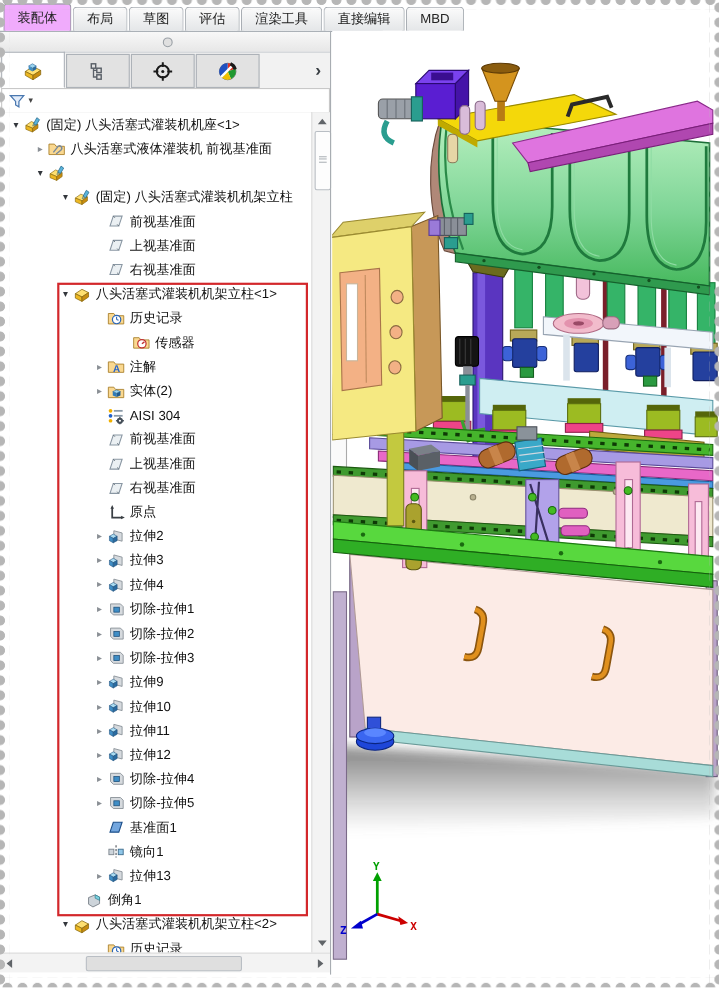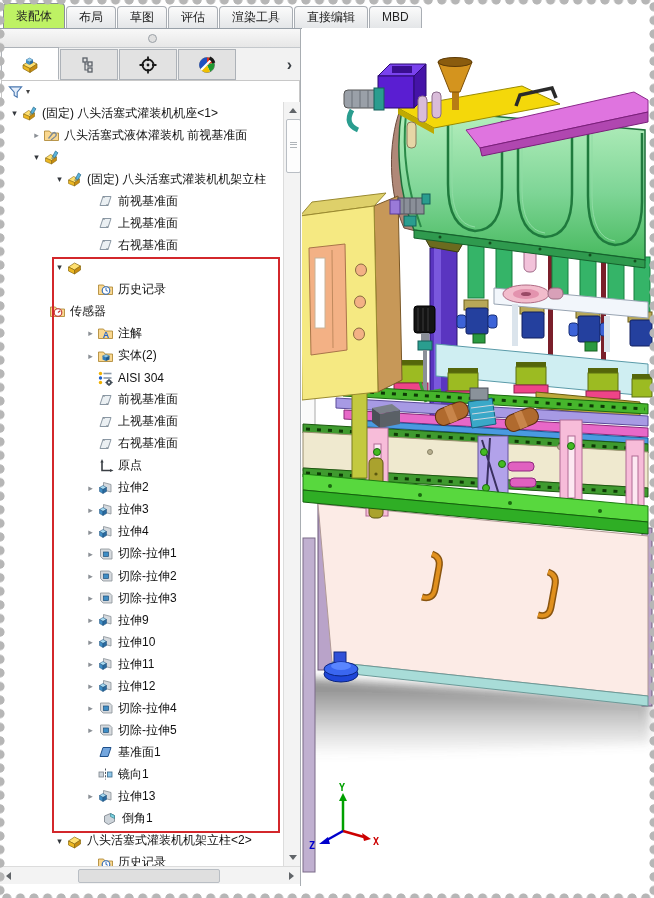--- a/index.html
+++ b/index.html
@@ -3,21 +3,21 @@
 <meta charset="utf-8">
 <style>
   html,body{margin:0;padding:0;background:#fff;}
   .stage{position:relative;width:654px;height:898px;background:#fff;overflow:hidden;
          font-family:"Liberation Sans","DejaVu Sans",sans-serif;}
   
   .tabbar{position:absolute;top:3px;left:3px;height:25px;display:flex;align-items:flex-end;z-index:5;}
   .tab{height:21px;line-height:21px;padding:0 12px;margin-right:1px;font-size:12px;color:#222;
        background:linear-gradient(#fbfbfb,#e4e6e8);border:1px solid #a9aeb4;border-bottom:none;
        border-radius:4px 4px 0 0;white-space:nowrap;cursor:default;}
-  .tab.active{height:24px;line-height:24px;background:#bef264;border-color:#8a9097;position:relative;z-index:6;}
+  .tab.active{height:24px;line-height:24px;background:#f0abfc;border-color:#8a9097;position:relative;z-index:6;}
   .tab-underline{position:absolute;top:28px;left:0;width:348px;height:1px;background:#98a0a8;}
   
   .cm-strip{position:absolute;top:29px;left:0;width:300px;height:18px;
             background:linear-gradient(#f8f8f8,#e7e7e7);border-bottom:1px solid #c4c8cc;}
   .cm-pin{position:absolute;left:148px;top:5px;width:7px;height:7px;border-radius:50%;
           background:#e0e0e0;border:1px solid #9aa0a6;}
   
   .ptabs{position:absolute;top:48px;left:0;width:300px;height:32px;background:#f2f2f2;display:flex;align-items:flex-end;}
   .ptab{width:56px;height:29px;margin-left:1px;background:#e2e2e2;border:1px solid #adb2b8;
         display:flex;align-items:center;justify-content:center;}
@@ -235,33 +235,34 @@
         <span class="arrow exp">▾</span>
         <span class="ticon">
           <svg viewBox="0 0 16 16">
             <g stroke="#8a6a10" stroke-width="0.7">
               <polygon points="2,8 8,4 14,7 8,11" fill="#ffe070"></polygon>
               <polygon points="2,8 8,11 8,15 2,12" fill="#edb822"></polygon>
               <polygon points="8,11 14,7 14,11 8,15" fill="#c88d10"></polygon>
             </g>
           </svg>
         </span>
+        <span>八头活塞式灌装机机架立柱&lt;1&gt;</span>
       </div>
       <div class="trow" style="padding-left: 84px;">
         <span class="arrow none"></span>
         <span class="ticon">
           <svg viewBox="0 0 16 16">
             <path d="M1,4 L6,4 L7.5,6 L15,6 L15,13.5 L1,13.5 Z" fill="#fad890" stroke="#a8802a" stroke-width="0.8"></path>
             <circle cx="8.5" cy="9.5" r="3.8" fill="#fff" stroke="#2a66b8" stroke-width="1.1"></circle>
             <path d="M8.5,9.5 L8.5,7 M8.5,9.5 L10.3,10.2" stroke="#2a66b8" stroke-width="1"></path>
           </svg>
         </span>
         <span>历史记录</span>
       </div>
-      <div class="trow" style="padding-left: 36px;">
+      <div class="trow" style="padding-left: 107px;">
         <span class="arrow none"></span>
         <span class="ticon">
           <svg viewBox="0 0 16 16">
             <path d="M1,4 L6,4 L7.5,6 L15,6 L15,13.5 L1,13.5 Z" fill="#fad890" stroke="#a8802a" stroke-width="0.8"></path>
             <circle cx="8.5" cy="9.5" r="3.8" fill="#fff" stroke="#c03030" stroke-width="1.1"></circle>
             <path d="M8.5,9.5 L10.8,7.8" stroke="#c03030" stroke-width="1.2"></path>
           </svg>
         </span>
         <span>传感器</span>
       </div>
@@ -506,21 +507,21 @@
         <span class="ticon">
           <svg viewBox="0 0 16 16">
             <polygon points="6,2.5 13.5,4.5 13.5,12 6,10" fill="#d6dade" stroke="#888f96" stroke-width="0.8"></polygon>
             <polygon points="2,7.5 5.5,5.5 9,7.5 5.5,9.5" fill="#aadcf2" stroke="#1d4f7a" stroke-width="0.5"></polygon>
             <polygon points="2,7.5 5.5,9.5 5.5,13.5 2,11.5" fill="#3f8ec6" stroke="#1d4f7a" stroke-width="0.5"></polygon>
             <polygon points="5.5,9.5 9,7.5 9,11.5 5.5,13.5" fill="#2a6ba0" stroke="#1d4f7a" stroke-width="0.5"></polygon>
           </svg>
         </span>
         <span>拉伸13</span>
       </div>
-      <div class="trow" style="padding-left: 88px;">
+      <div class="trow" style="padding-left: 64px;">
         <span class="arrow none"></span>
         <span class="ticon">
           <svg viewBox="0 0 16 16">
             <polygon points="3,5 9,2.5 13,4.5 13,10.5 7,13.5 3,11" fill="#cdd4da" stroke="#767e86" stroke-width="0.8"></polygon>
             <polygon points="9,2.5 13,4.5 13,7.5 9,5.5" fill="#7ad0e0" stroke="#2a7a8a" stroke-width="0.6"></polygon>
           </svg>
         </span>
         <span>倒角1</span>
       </div>
       <div class="trow" style="padding-left: 53px;">

